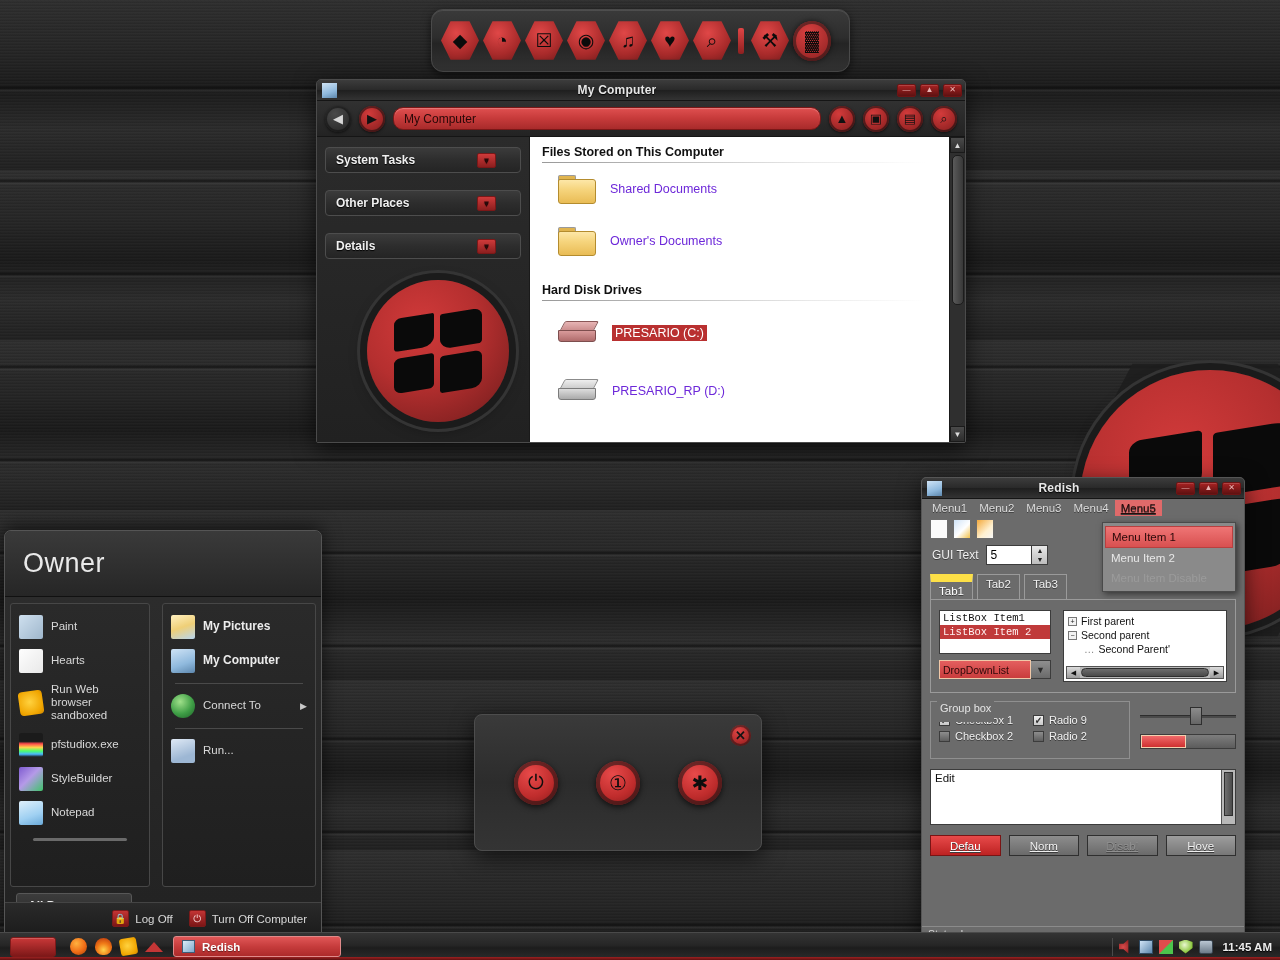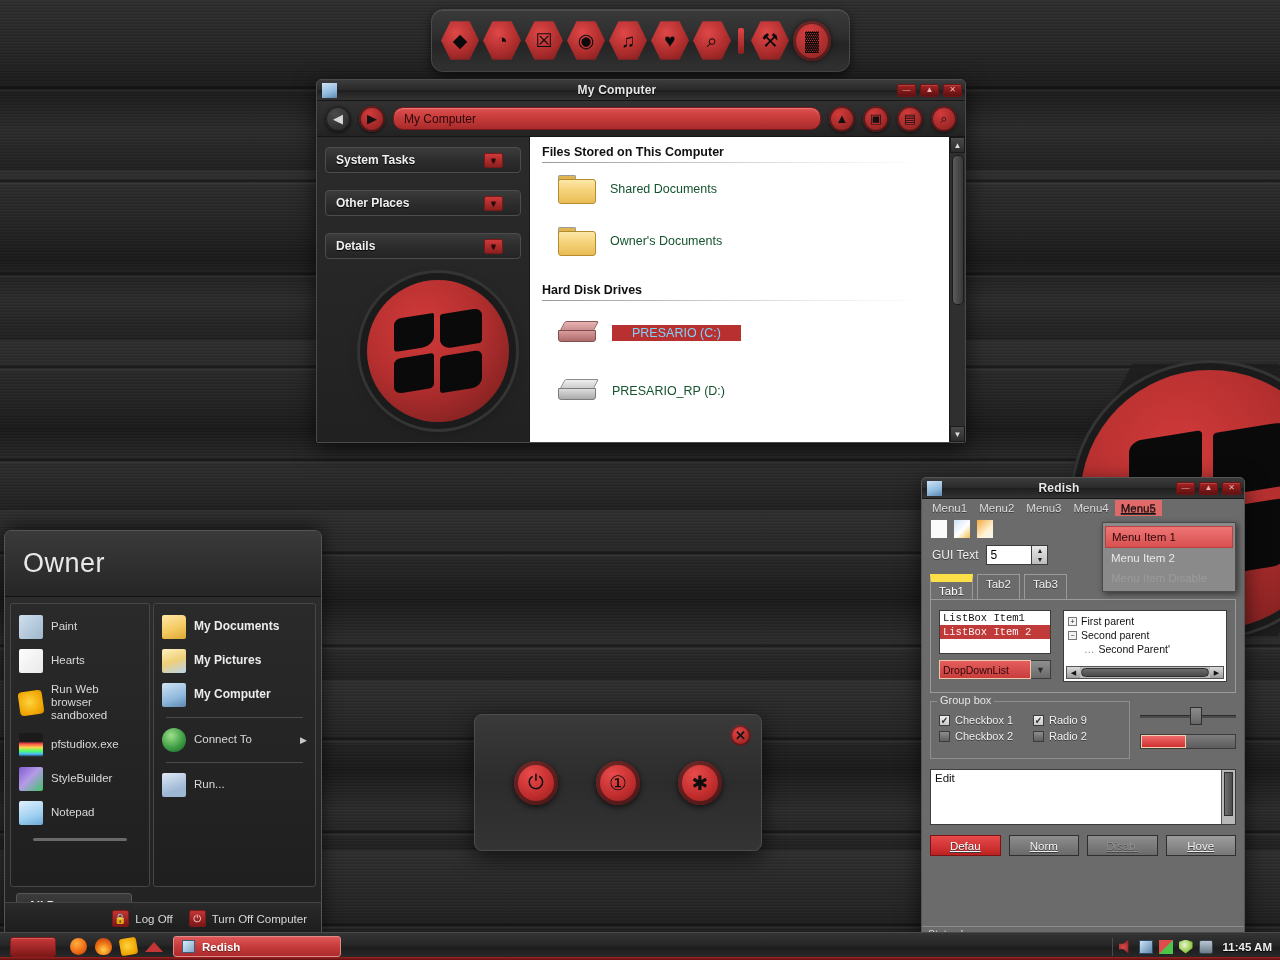--- a/index.html
+++ b/index.html
@@ -93,34 +93,34 @@
              color:#111; font-size:13px; line-height:1; }
   .rnd-btn.dark { background: radial-gradient(circle at 38% 30%, #4a4a4a, #2e2e2e 70%, #1c1c1c 100%); color:#d8d8d8; }
   .addrbar { flex:1; height:23px; border-radius:10px; border:1px solid #7a1717;
              background: linear-gradient(180deg,#e05050 0%,#c63a3a 50%,#a82b2b 100%);
              display:flex; align-items:center; padding:0 10px; color:#2a0808; font-size:12px;
              box-shadow: inset 0 1px 1px rgba(255,255,255,.25); }
   .mc-body { display:flex; height:305px; }
   .mc-left { width:212px; padding:10px 8px; background: linear-gradient(180deg,#2b2b2b,#212121); position:relative; }
   .panel-head {
     height:26px; margin-bottom:17px; display:flex; align-items:center; justify-content:space-between;
-    padding:0 17px 0 10px; border-radius:4px; border:1px solid #4d4d4d;
+    padding:0 24px 0 10px; border-radius:4px; border:1px solid #4d4d4d;
     background: linear-gradient(180deg,#3b3b3b 0%,#2d2d2d 50%,#242424 100%);
     color:#f0f0f0; font-size:12px; font-weight:bold; text-shadow:0 1px 1px #000;
   }
   .chev { width:19px; height:15px; border-radius:2px; border:1px solid #7b1818;
           background: linear-gradient(180deg,#cf3a3a,#8c1f1f); display:flex; align-items:center; justify-content:center;
           color:#2b0909; font-size:8px; }
   .mc-logo { position:absolute; left:50px; top:143px; width:142px; height:142px; }
   .mc-right { flex:1; background:#fff; position:relative; overflow:hidden; border-left:1px solid #1a1a1a; }
   .sec-head { font-size:12.5px; font-weight:bold; color:#111; padding:8px 0 3px 12px; }
   .sec-rule { height:1px; background: linear-gradient(90deg,#999,#e9e9e9 70%,#fff); margin:0 40px 0 12px; }
   .row { display:flex; align-items:center; gap:12px; padding:10px 0 10px 28px; }
-  .row .lbl { font-size:12.5px; color:#14532d; }
-  .row .lbl.sel { background:#b93030; color:#7dd3fc; padding:1px 20px; }
+  .row .lbl { font-size:12.5px; color:#6d28d9; }
+  .row .lbl.sel { background:#b93030; color:#ffffff; padding:1px 3px; }
   .folder { width:40px; height:32px; position:relative; }
   .folder .tab { position:absolute; left:0; top:2px; width:17px; height:6px; background:#e0b44f; border-radius:2px 2px 0 0;}
   .folder .bd { position:absolute; left:0; top:6px; width:38px; height:25px; border-radius:2px 3px 3px 3px;
                 background: linear-gradient(180deg,#fde7a8 0%,#f6d57e 40%,#e9bc55 100%); border:1px solid #b48c2e; }
   .hdd { width:42px; height:28px; position:relative; }
   .hdd .top { position:absolute; left:4px; top:2px; width:34px; height:11px; transform: skewX(-28deg);
               background: linear-gradient(180deg,#e7b4b4,#c98a8a); border:1px solid #8a5757; border-radius:2px; }
   .hdd .fr  { position:absolute; left:0px; top:11px; width:38px; height:12px;
               background: linear-gradient(180deg,#d99b9b,#b06c6c); border:1px solid #7d4e4e; border-radius:0 0 3px 3px; }
   .hdd.gray .top { background: linear-gradient(180deg,#eee,#c9c9c9); border-color:#8b8b8b; }
@@ -169,21 +169,21 @@
   .tree { flex:1; background:#fff; border:1px solid #3c3c3c; position:relative; font-size:10.5px; color:#111; padding:3px 4px; }
   .tnode { display:flex; align-items:center; gap:4px; padding:1px 0; }
   .tbox { width:9px; height:9px; border:1px solid #777; background:#f2f2f2; font-size:7px; line-height:7px; text-align:center; color:#222; }
   .tree .hscroll { position:absolute; left:2px; right:2px; bottom:2px; height:13px; display:flex;
                    background:#b9b9b9; border:1px solid #555; }
   .tree .hscroll .a { width:13px; background: linear-gradient(180deg,#dcdcdc,#9c9c9c); display:flex; align-items:center; justify-content:center; font-size:7px; color:#111;}
   .tree .hscroll .t { flex:1; margin:1px; background: linear-gradient(180deg,#6d6d6d,#4a4a4a); border:1px solid #2e2e2e; border-radius:5px; }
 
   .gbwrap { display:flex; gap:10px; padding:8px 8px 0; }
   .groupbox { position:relative; width:200px; height:58px; border:1px solid #8f8f8f; padding:12px 8px 4px; }
-  .groupbox > .gtitle { position:absolute; left:6px; top:-8px; background:#6b6b6b; padding:0 3px; font-size:11px; color:#e4e4e4; }
+  .groupbox > .gtitle { position:absolute; left:6px; top:-8px; background:#6b6b6b; padding:8px 3px; font-size:11px; color:#e4e4e4; }
   .cbgrid { display:grid; grid-template-columns:1fr 1fr; gap:4px 6px; }
   .cbrow { display:flex; align-items:center; gap:5px; font-size:11px; color:#f0f0f0; text-shadow:0 1px 0 #3c3c3c; }
   .cbx { width:11px; height:11px; border:1px solid #3c3c3c; background: linear-gradient(180deg,#8d8d8d,#5e5e5e);
          display:flex; align-items:center; justify-content:center; font-size:9px; color:#eee; }
   .cbx.on { background: linear-gradient(180deg,#f0f0f0,#c9c9c9); color:#111; }
   .sliders { flex:1; padding-top:6px; }
   .slider { position:relative; height:18px; }
   .slider .track { position:absolute; top:8px; left:0; right:0; height:3px; background:#4a4a4a; border-top:1px solid #2d2d2d; }
   .slider .knob { position:absolute; left:52%; top:0; width:12px; height:18px; background: linear-gradient(180deg,#8c8c8c,#656565);
                   border:1px solid #2e2e2e; }
@@ -204,21 +204,21 @@
   .statusbar { position:absolute; left:0; right:0; bottom:0; height:16px; background:#6b6b6b; border-top:1px solid #8b8b8b;
                font-size:10.5px; color:#dcdcdc; padding:1px 6px; }
 
   
   #startmenu { position:absolute; left:4px; top:530px; width:318px; height:405px;
                background: linear-gradient(180deg,#2e2e2e,#222); border:1px solid #555; border-radius:7px 7px 0 0;
                box-shadow: 0 -3px 18px rgba(0,0,0,.6); overflow:hidden; }
   .sm-head { height:66px; display:flex; align-items:center; padding:0 18px;
              background: linear-gradient(180deg,#3a3a3a,#262626); border-bottom:1px solid #111; }
   .sm-user { font-size:27px; color:#e9e9e9; font-weight:normal; letter-spacing:.5px; }
-  .sm-cols { display:flex; height:290px; padding:6px 5px 0; gap:3px; }
+  .sm-cols { display:flex; height:290px; padding:6px 5px 0; gap:12px; }
   .sm-left { width:140px; background: linear-gradient(180deg,#2a2a2a,#1f1f1f); border:1px solid #474747; border-radius:3px; padding:6px 4px; position:relative; }
   .sm-right { flex:1; background: linear-gradient(180deg,#2a2a2a,#1f1f1f); border:1px solid #474747; border-radius:3px; padding:6px 4px; }
   .sm-item { display:flex; align-items:center; gap:8px; padding:5px 4px; border-radius:2px; }
   .sm-item .nm { font-size:11.5px; color:#d8d8d8; line-height:1.15; }
   .sm-item .nm.b { font-weight:bold; color:#ececec; font-size:12px; }
   .ic { width:24px; height:24px; flex:0 0 auto; border-radius:2px; position:relative; }
   .ic-paint { background: linear-gradient(135deg,#cfe0ef 0%,#9fb7cc 100%); }
   .ic-hearts{ background: linear-gradient(135deg,#fefefe 0%,#e8e8e8 100%); }
   .ic-pizza { background: radial-gradient(circle at 45% 45%, #ffd23f 0%, #f0a500 70%, #d08700 100%); border-radius:4px; transform:rotate(-8deg); }
   .ic-studio{ background: linear-gradient(180deg,#1b1b1b 0%,#1b1b1b 35%, #ff4b4b 45%, #ffd34b 60%, #4bff6a 75%, #4bb8ff 88%, #1b1b1b 100%); }
@@ -620,24 +620,20 @@
         <div class="allprog">
           <div class="allprog-btn">
             <span>All Programs</span>
             <span>▶</span>
           </div>
         </div>
       </div>
 
       <div class="sm-right">
         <div class="sm-item">
-          <span class="ic ic-mydoc"></span>
-          <span class="nm b">My Documents</span>
-        </div>
-        <div class="sm-item">
           <span class="ic ic-mypic"></span>
           <span class="nm b">My Pictures</span>
         </div>
         <div class="sm-item">
           <span class="ic ic-mycomp"></span>
           <span class="nm b">My Computer</span>
         </div>
         <div class="sm-sep"></div>
         <div class="sm-item">
           <span class="ic ic-globe"></span>

